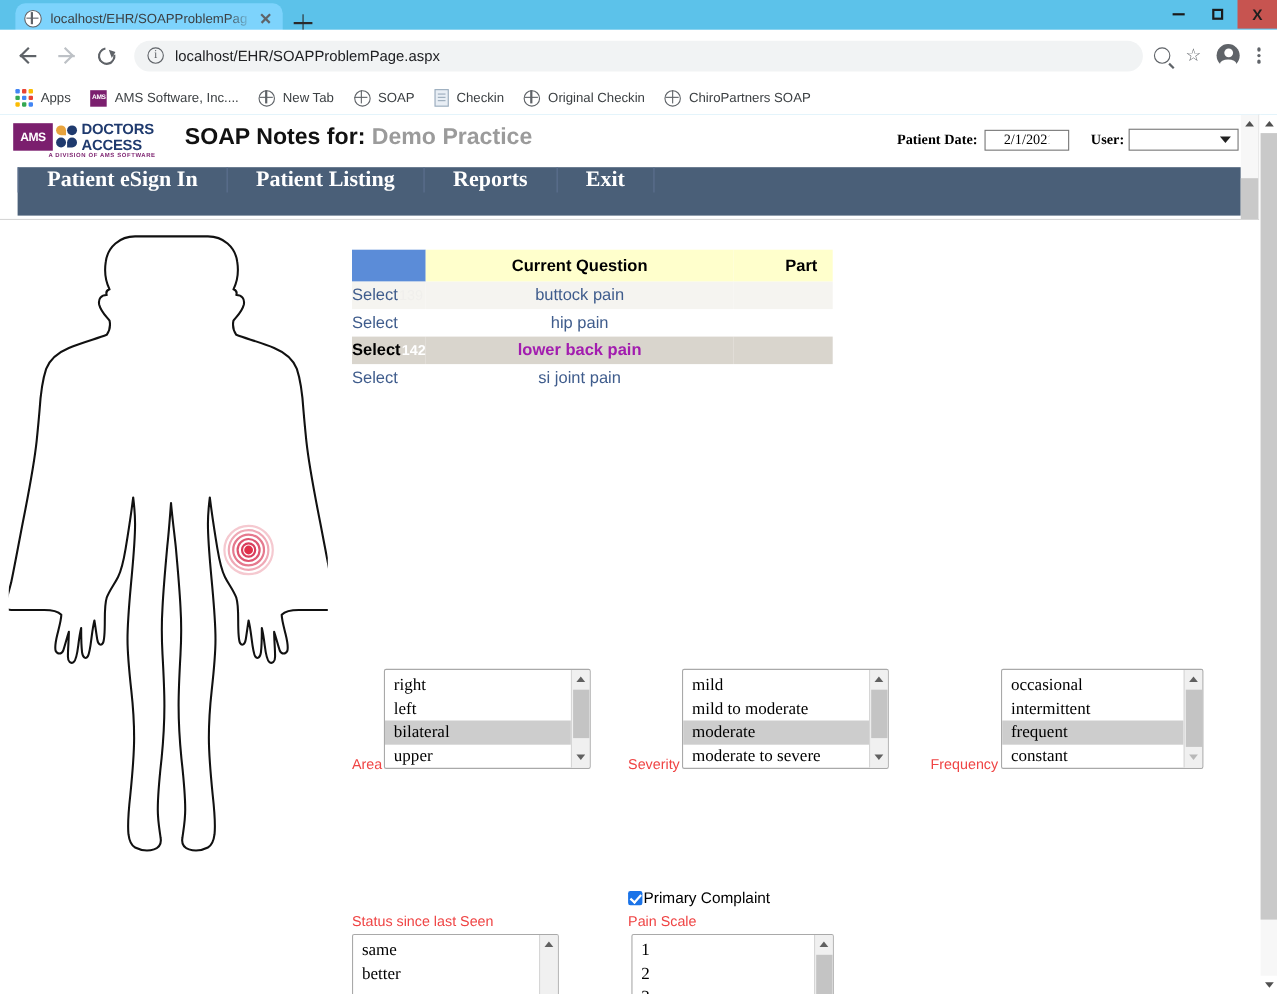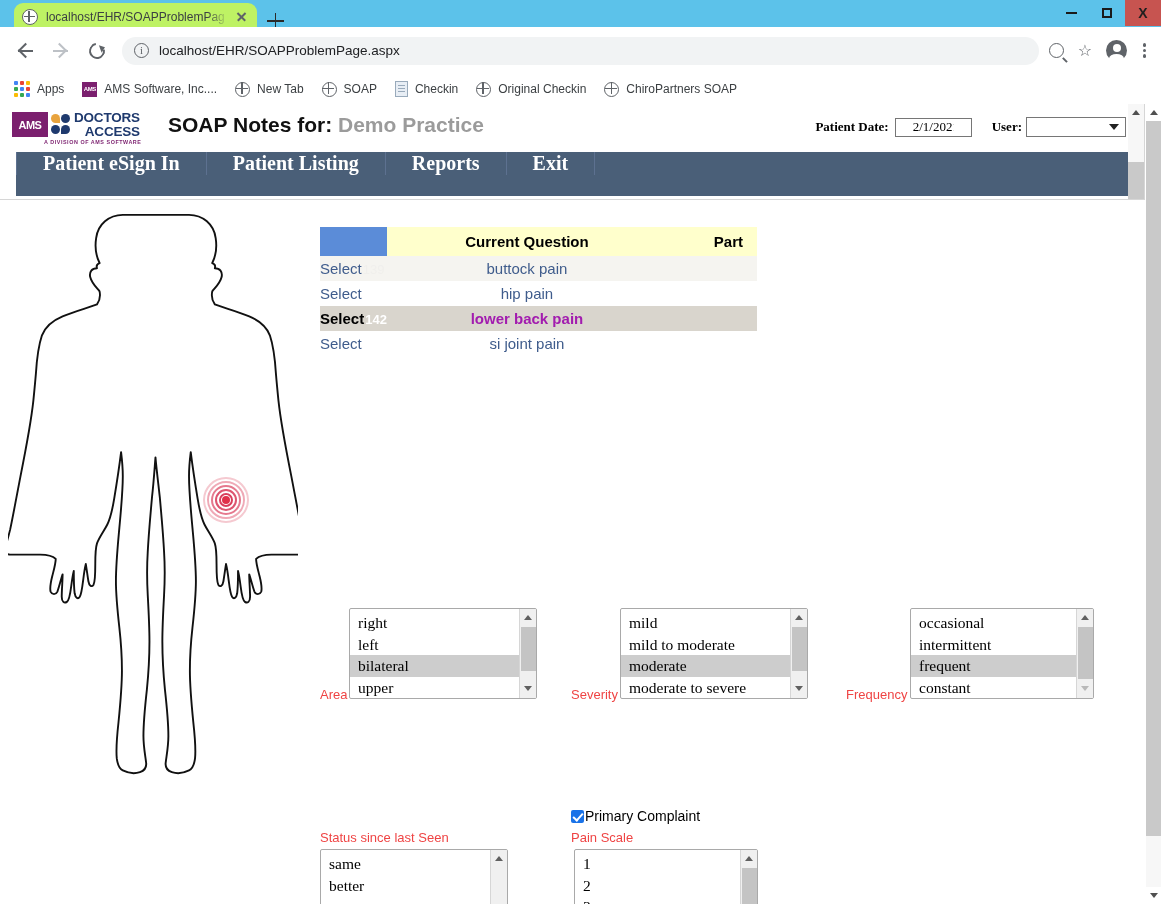--- a/index.html
+++ b/index.html
@@ -13,21 +13,21 @@
     position:relative;
   }
 
   
   .titlebar {
     position:absolute; left:0; top:0; width:1161px; height:27px;
     background:#5cc2ea;
   }
   .tab {
     position:absolute; left:14px; top:3px; width:243px; height:28px;
-    background:#bef264; border-radius:9px 9px 0 0;
+    background:#7dd3fc; border-radius:9px 9px 0 0;
     display:flex; align-items:center; padding:0 8px;
   }
   .tab-favicon {
     width:16px; height:16px; flex:0 0 16px; margin-right:8px;
     border-radius:50%; border:1.6px solid #5f6368; position:relative;
     background:#fff;
   }
   .tab-favicon::before {
     content:""; position:absolute; left:1px; top:5.5px; width:10.5px; height:1.4px;
     background:#5f6368;
@@ -172,21 +172,21 @@
     position:absolute; left:0; top:0; width:36px; height:25px; background:#7b1f6e;
     display:flex; align-items:center; justify-content:center;
   }
   .logo-ams span { color:#fff; font-size:11px; font-weight:bold; letter-spacing:-0.5px; font-family:"Liberation Sans",sans-serif; }
   .logo-dots { position:absolute; left:39px; top:2px; width:20px; height:22px; }
   .logo-dots i { position:absolute; background:#1f3a6e; border-radius:3px; }
   .logo-dots i:nth-child(1){ left:0; top:0; width:9px; height:9px; background:#e8a33d; border-radius:50% 50% 0 50%; }
   .logo-dots i:nth-child(2){ left:10px; top:0; width:9px; height:9px; background:#1f3a6e; border-radius:50%; }
   .logo-dots i:nth-child(3){ left:0; top:11px; width:9px; height:9px; background:#1f3a6e; border-radius:50%; }
   .logo-dots i:nth-child(4){ left:10px; top:11px; width:9px; height:9px; background:#1f3a6e; border-radius:50% 50% 50% 0; }
-  .logo-da { position:absolute; left:62px; top:0;text-align:right; }
+  .logo-da { position:absolute; left:62px; top:0; }
   .logo-da .l1, .logo-da .l2 {
     font-family:"Liberation Sans",sans-serif; font-weight:bold; color:#1f3a6e;
     font-size:13.5px; line-height:12.5px; letter-spacing:-0.2px;
   }
   .logo-da .l2 { margin-top:1px; }
   .logo-sub {
     position:absolute; left:32px; top:27px; font-size:5.4px; color:#7b1f6e;
     font-weight:bold; letter-spacing:0.55px; font-family:"Liberation Sans",sans-serif;
   }
   .hdr-title {

